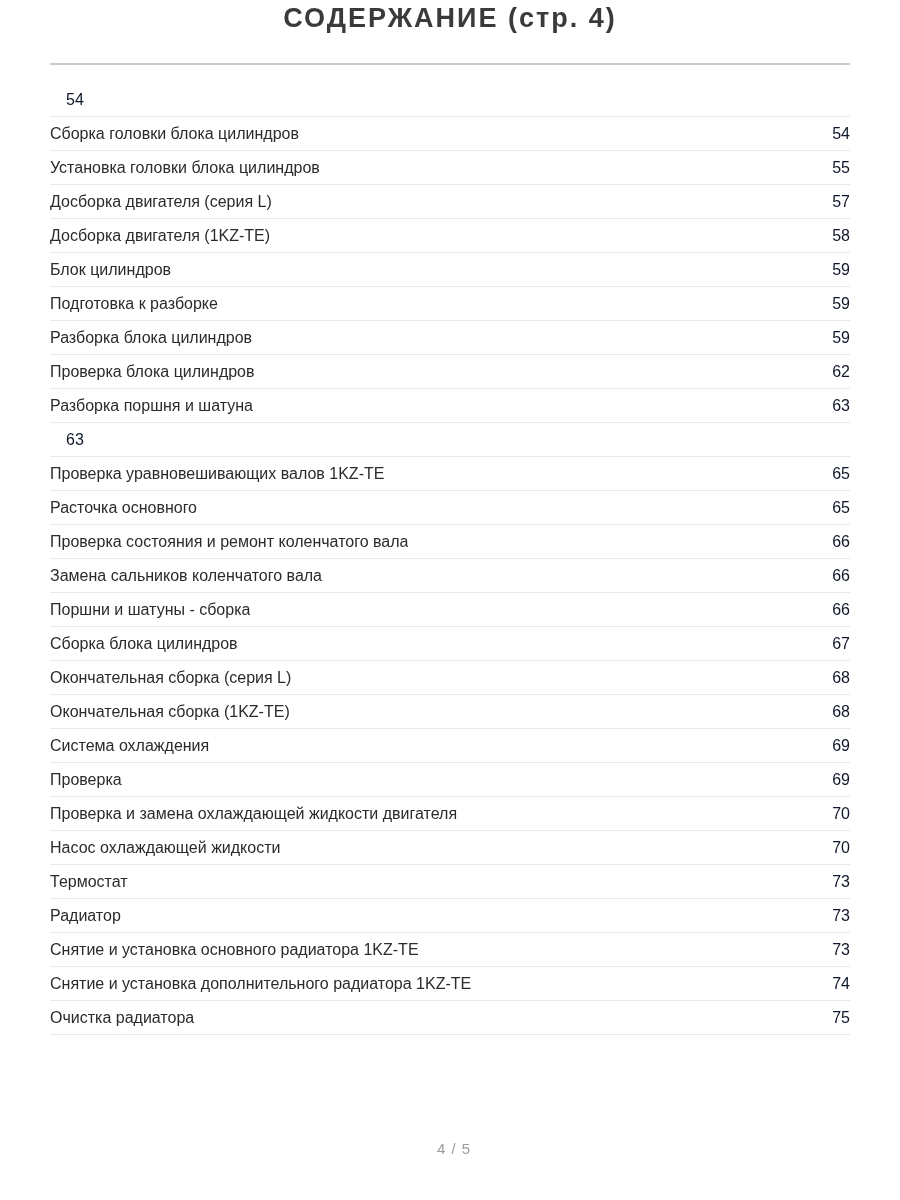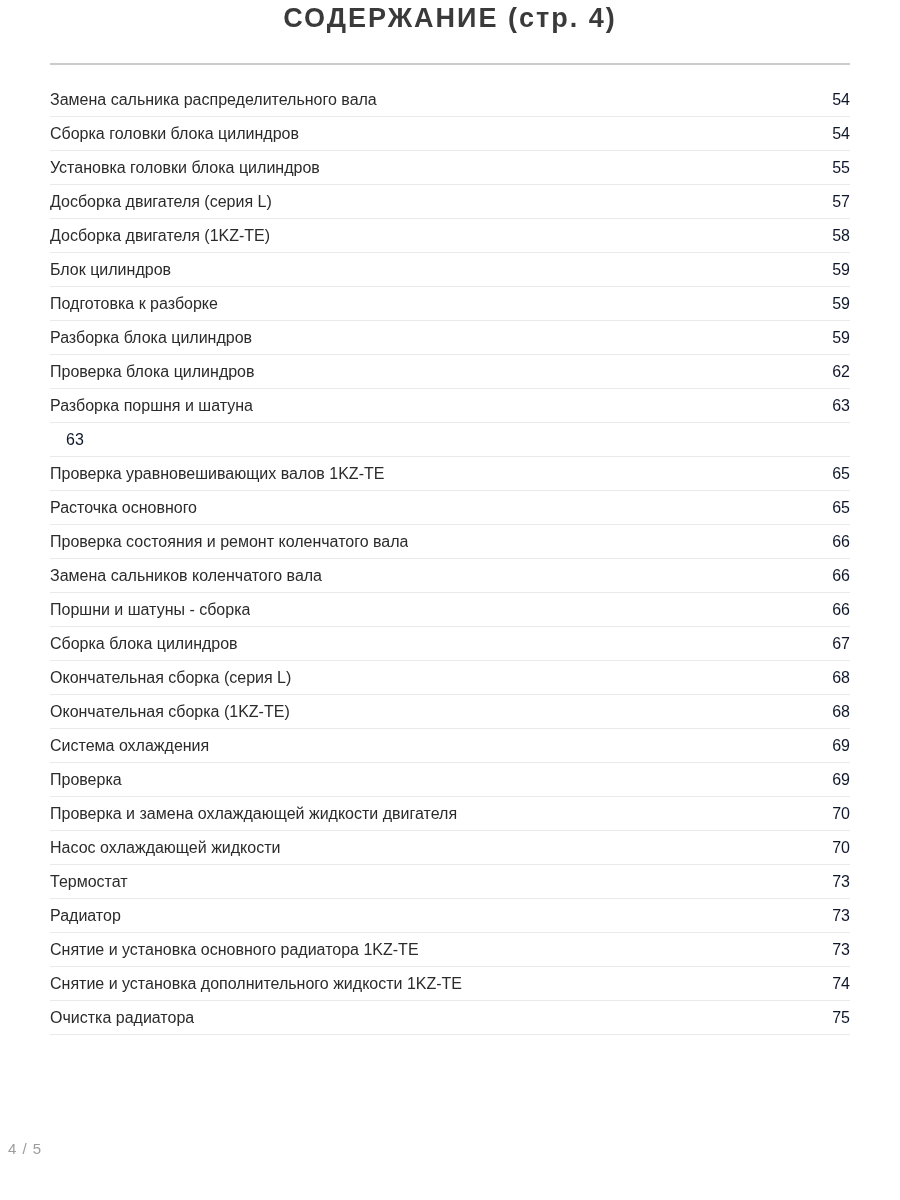--- a/index.html
+++ b/index.html
@@ -47,38 +47,38 @@
     font-size: 16px;
     color: #0f172a;
     padding-left: 16px;
     white-space: nowrap;
   }
   .footer {
     position: absolute;
     left: 8px;
     right: 0;
     top: 1140px;
+    text-align: center;
     font-size: 15px;
     letter-spacing: 1px;
     color: #9c9c9c;
   }
 </style>
 </head>
 <body>
 
 <div class="page">
   <header class="header">
     <h1 class="title">СОДЕРЖАНИЕ (стр. 4)</h1>
   </header>
 
   <hr class="title-rule">
 
   <main class="toc">
       <div class="toc-row">
-    <span class="toc-label">Замена сальника распределительного вала</span>
     <span class="toc-page">54</span>
   </div>
       <div class="toc-row">
     <span class="toc-label">Сборка головки блока цилиндров</span>
     <span class="toc-page">54</span>
   </div>
       <div class="toc-row">
     <span class="toc-label">Установка головки блока цилиндров</span>
     <span class="toc-page">55</span>
   </div>
@@ -167,21 +167,21 @@
   </div>
       <div class="toc-row">
     <span class="toc-label">Радиатор</span>
     <span class="toc-page">73</span>
   </div>
       <div class="toc-row">
     <span class="toc-label">Снятие и установка основного радиатора 1KZ-TE</span>
     <span class="toc-page">73</span>
   </div>
       <div class="toc-row">
-    <span class="toc-label">Снятие и установка дополнительного жидкости 1KZ-TE</span>
+    <span class="toc-label">Снятие и установка дополнительного радиатора 1KZ-TE</span>
     <span class="toc-page">74</span>
   </div>
       <div class="toc-row">
     <span class="toc-label">Очистка радиатора</span>
     <span class="toc-page">75</span>
   </div>
     </main>
 
   <footer class="footer">
     <span>4 / 5</span>

